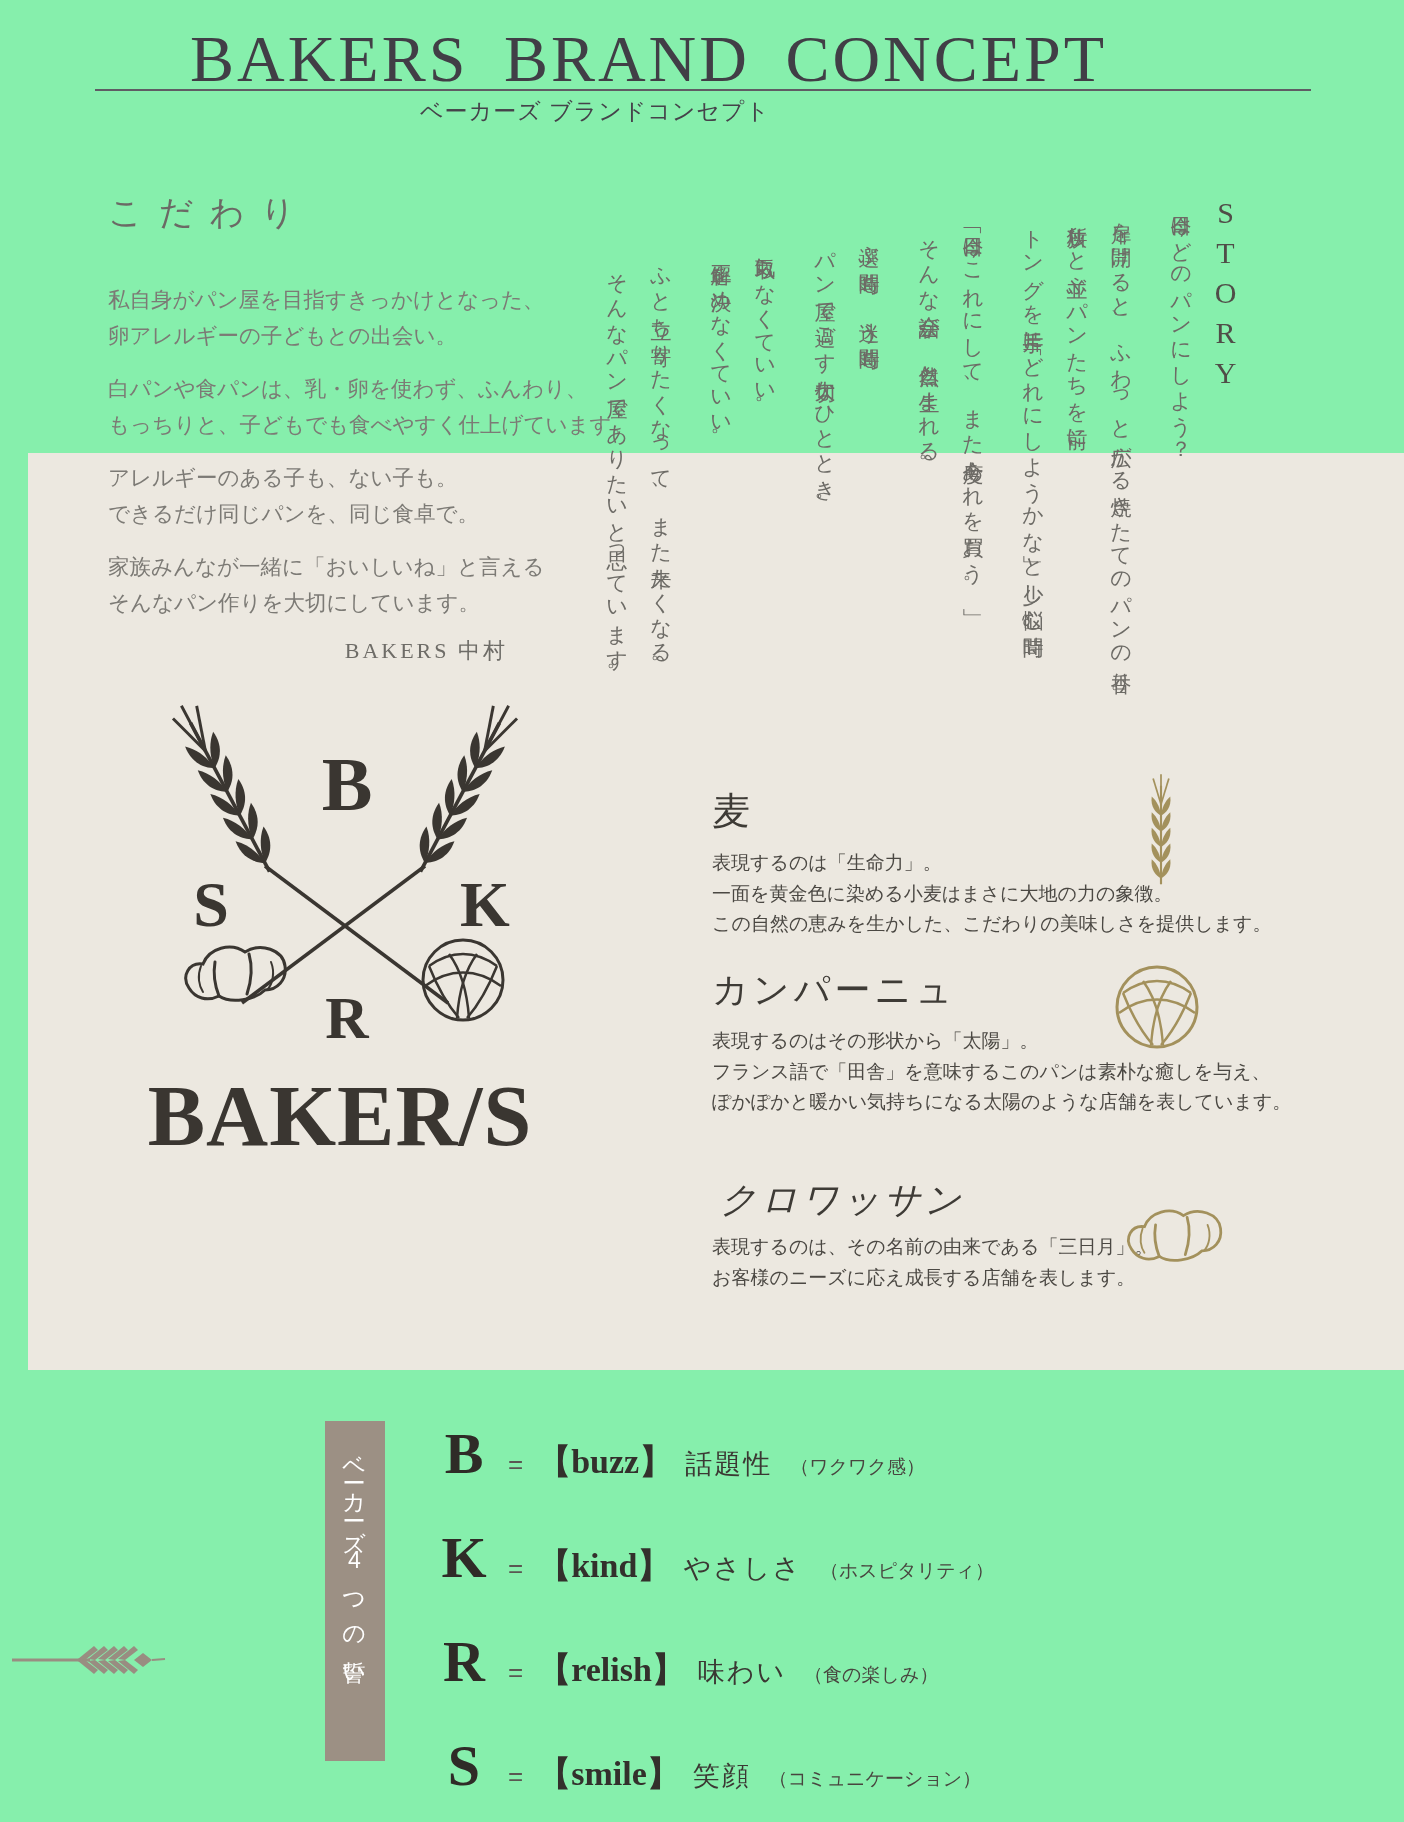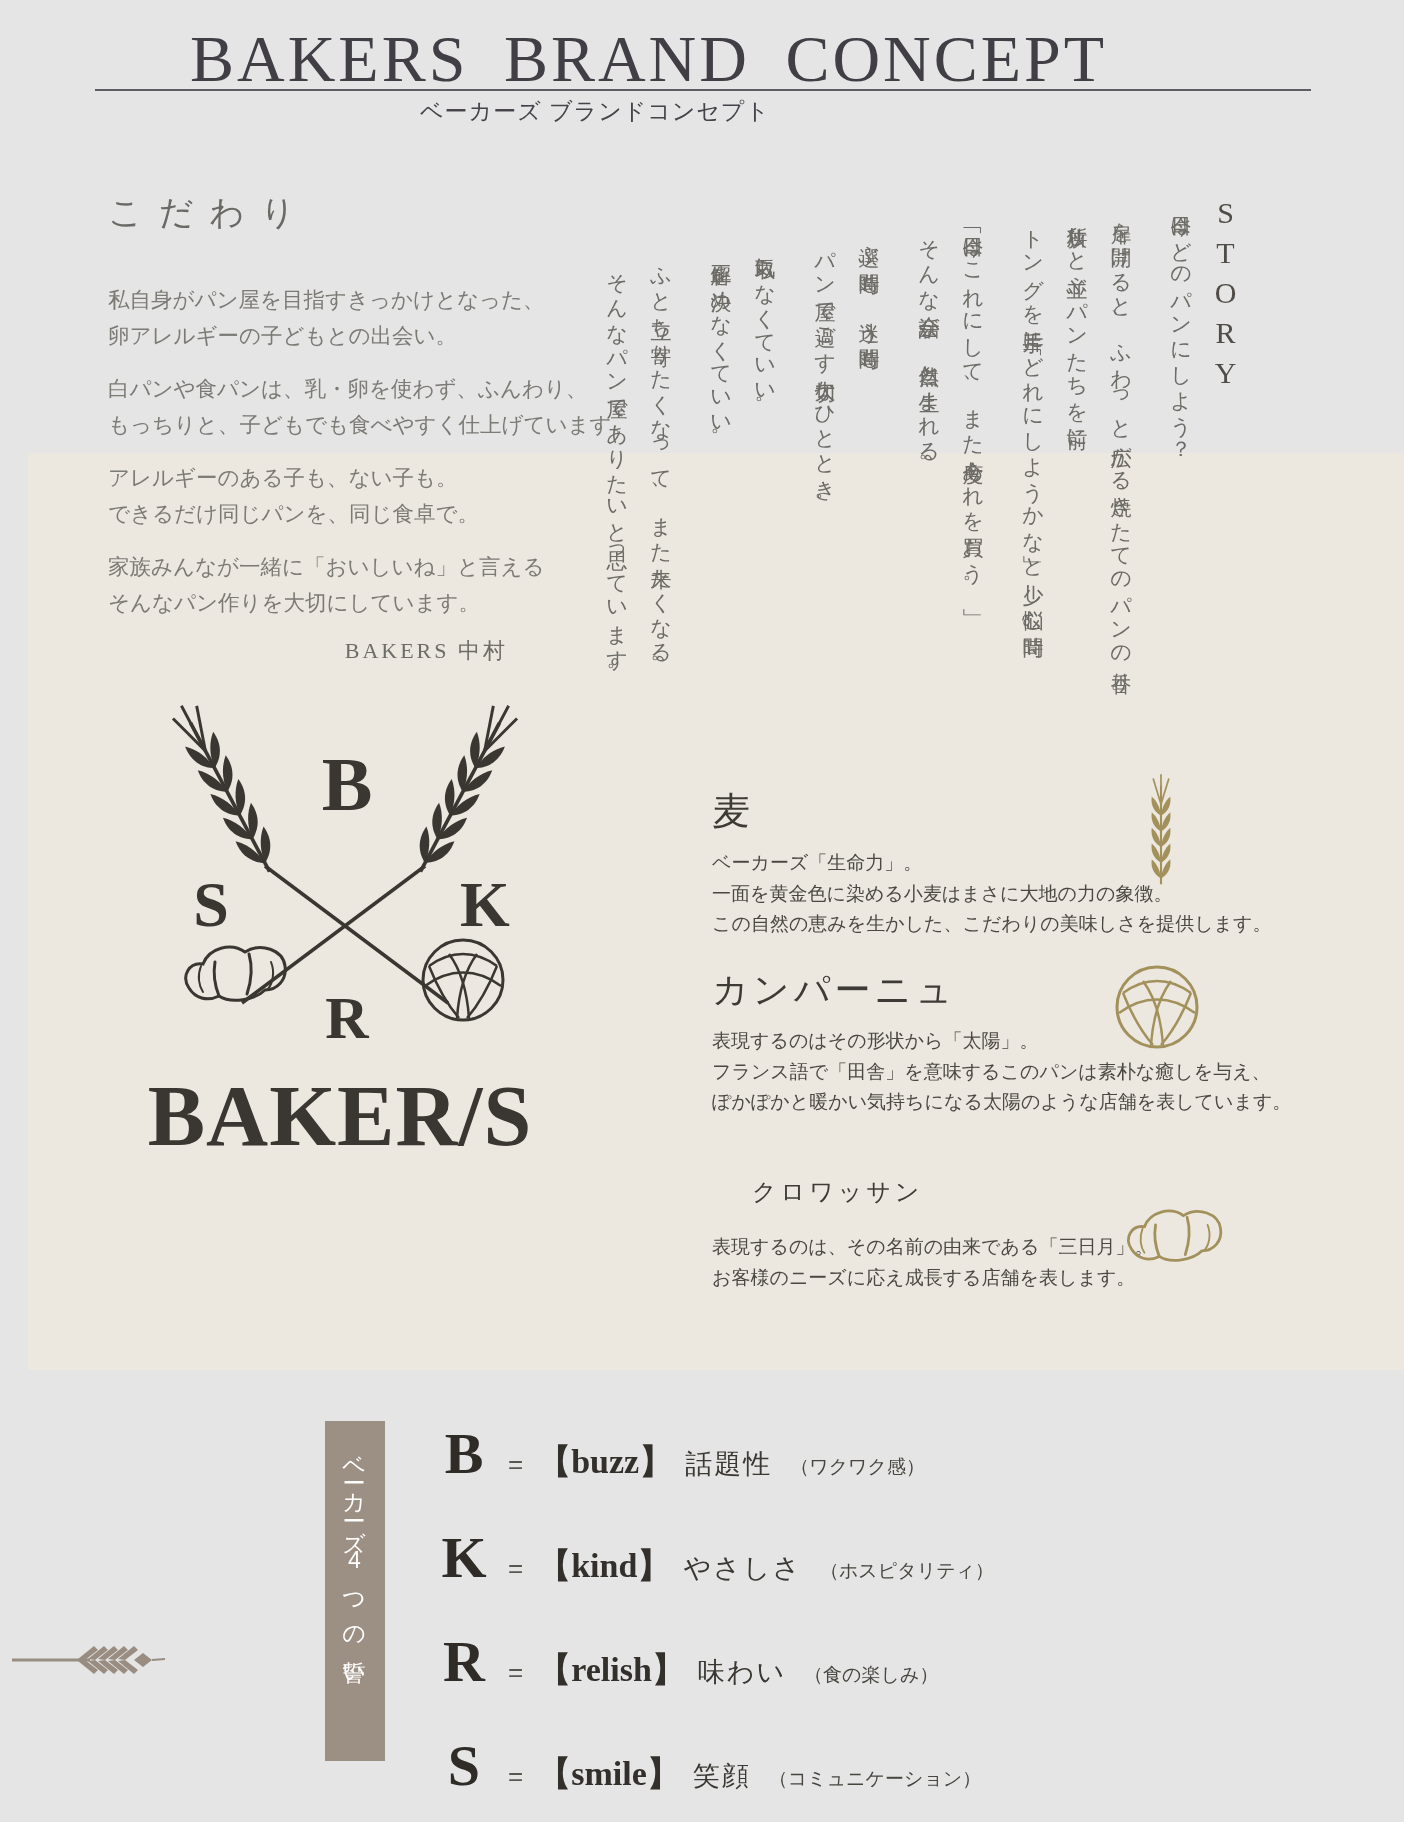--- a/index.html
+++ b/index.html
@@ -1,16 +1,16 @@
 <!DOCTYPE html>
 <html><head>
 <meta charset="utf-8">
 <style>
   html,body{margin:0;padding:0;background:#fff;}
-  .canvas{position:relative;width:1404px;height:1822px;background:#e5e5e5;overflow:hidden;
+  .canvas{position:relative;width:1404px;height:1822px;background:#86efac;overflow:hidden;
           font-family:"Liberation Sans","DejaVu Sans",sans-serif;}
   .abs{position:absolute;}
 
   
   .title-rule{left:95px;top:89px;width:1216px;height:2px;background:#5f5c64;}
   .page-title{left:190px;top:28px;font-family:"Liberation Serif","DejaVu Serif",serif;
               font-size:66px;line-height:62px;color:#413e46;letter-spacing:3px;word-spacing:16px;font-weight:400;}
   .page-subtitle{left:95px;top:96px;width:1000px;text-align:center;font-size:23px;
                  letter-spacing:1px;color:#45424a;}
 
@@ -52,21 +52,21 @@
             font-family:"Liberation Serif","DejaVu Serif",serif;font-weight:700;
             font-size:86px;color:#3a3631;letter-spacing:1px;}
 
   
   .vtitle{font-family:"Liberation Serif","DejaVu Serif",serif;font-weight:500;color:#3e3b36;letter-spacing:4px;}
   .vbody{font-family:"Liberation Serif","DejaVu Serif",serif;font-size:19px;line-height:30.5px;color:#4b4843;}
   .v1t{left:712px;top:786px;font-size:38px;}
   .v1b{left:712px;top:848px;}
   .v2t{left:712px;top:966px;font-size:36px;}
   .v2b{left:712px;top:1026px;}
-  .v3t{left:752px;top:1176px;font-size:24px;}
+  .v3t{left:720px;top:1176px;font-size:36px;font-style:italic;}
   .v3b{left:712px;top:1232px;}
   .icon-wheat{left:1138px;top:770px;}
   .icon-campagne{left:1112px;top:962px;}
   .icon-croissant{left:1124px;top:1196px;}
 
   
   .ribbon{left:325px;top:1421px;width:60px;height:340px;background:#9c9084;}
   .ribbon-text{position:absolute;left:50%;top:18px;transform:translateX(-50%);
                writing-mode:vertical-rl;text-orientation:upright;color:#ffffff;
                font-size:23px;letter-spacing:6px;}
@@ -178,21 +178,21 @@
     </g>
     <text x="182" y="112" text-anchor="middle" font-family="Liberation Serif, DejaVu Serif, serif" font-weight="bold" font-size="76" fill="#3a3631">B</text>
     <text x="46" y="228" text-anchor="middle" font-family="Liberation Serif, DejaVu Serif, serif" font-weight="bold" font-size="64" fill="#3a3631">S</text>
     <text x="320" y="228" text-anchor="middle" font-family="Liberation Serif, DejaVu Serif, serif" font-weight="bold" font-size="64" fill="#3a3631">K</text>
     <text x="182" y="340" text-anchor="middle" font-family="Liberation Serif, DejaVu Serif, serif" font-weight="bold" font-size="60" fill="#3a3631">R</text>
   </svg>
   <div class="abs wordmark">BAKER/S</div>
 
   <div class="abs vtitle v1t">麦</div>
   <div class="abs vbody v1b">
-    <div>ベーカーズ「生命力」。</div>
+    <div>表現するのは「生命力」。</div>
     <div>一面を黄金色に染める小麦はまさに大地の力の象徴。</div>
     <div>この自然の恵みを生かした、こだわりの美味しさを提供します。</div>
   </div>
   <svg class="abs icon-wheat" width="46" height="120" viewBox="-32 -152 64 168">
     <g color="#a3915c">
         <use href="#whead"></use>
       </g>
   </svg>
 
   <div class="abs vtitle v2t">カンパーニュ</div>

